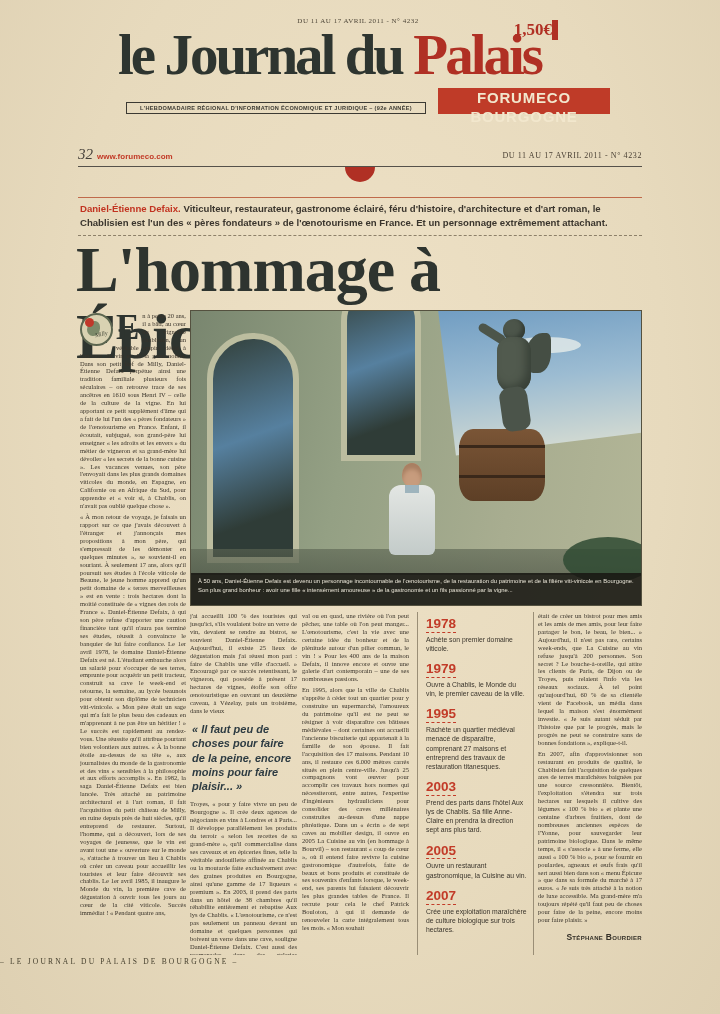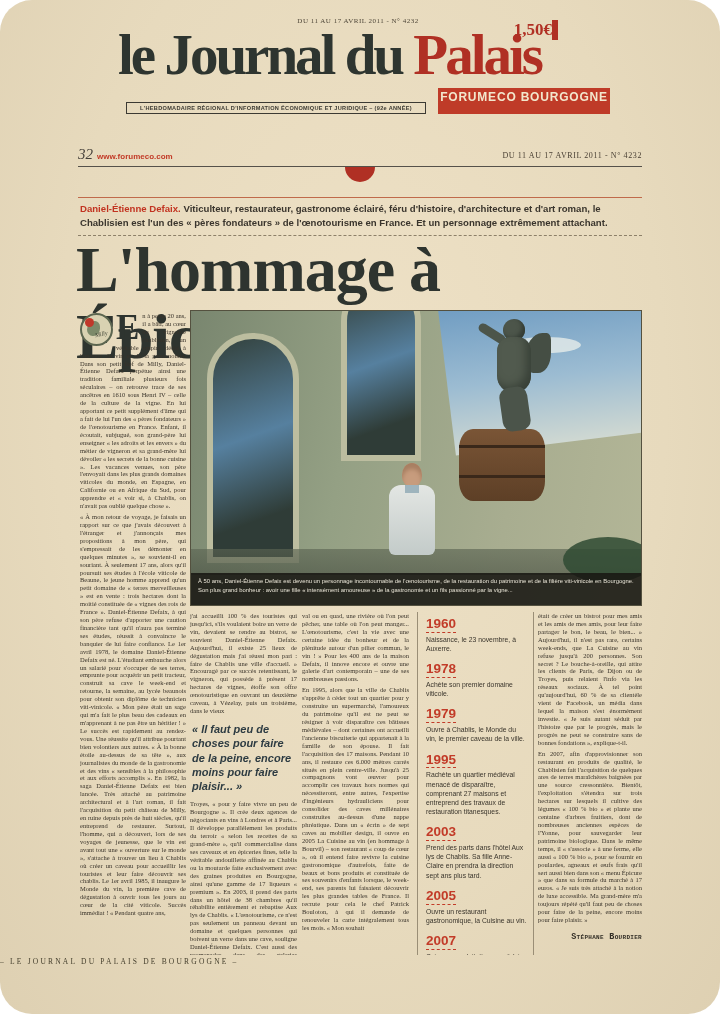--- a/index.html
+++ b/index.html
@@ -1,36 +1,36 @@
 <!DOCTYPE html>
 <html><head>
 <meta charset="utf-8">
 <style>
   * { margin:0; padding:0; box-sizing:border-box; }
   html,body { background:#fff; }
   #paper {
     position:relative; width:720px; height:1014px; overflow:hidden;
     background:#e9dcc0;
     background-image: radial-gradient(ellipse at 50% 40%, #eee1c6 0%, #e7dabd 60%, #ded0b2 100%);
-    font-family:"Liberation Serif", serif; color:#3b352c;border-radius:32px;
+    font-family:"Liberation Serif", serif; color:#3b352c;
   }
   
   .mast { position:absolute; left:118px; top:12px; width:492px; height:102px; }
   .mast-issue { position:absolute; left:100px; top:5px; width:280px; text-align:center;
     font-size:7px; letter-spacing:.5px; color:#50483a; }
   .mast-price { position:absolute; right:52px; top:8px; font-size:17px; font-weight:bold;
     color:#b03024; border-right:6px solid #b03024; }
   .mast-title { position:absolute; left:0; top:14px; width:492px; white-space:nowrap;
     font-weight:bold; font-size:57px; letter-spacing:-3px; color:#2e3530; line-height:1; }
   .mast-title .t2 { color:#b03024; }
   .mast-tagline { position:absolute; left:8px; bottom:0; width:300px; border:1px solid #3c3a33;
     font-family:"Liberation Sans", sans-serif; font-size:5.6px; font-weight:bold;
     letter-spacing:.3px; color:#3c3a33; padding:2px 4px; text-align:center; }
   .mast-region { position:absolute; right:0; bottom:0; width:172px; height:26px; background:#bf3b28;
-    font-family:"Liberation Sans", sans-serif; font-weight:bold; font-size:12px; letter-spacing:.8px;
+    font-family:"Liberation Sans", sans-serif; font-weight:bold; font-size:15px; letter-spacing:.8px;
     color:#f2e7cd; text-align:center; line-height:19px; }
   
   .phead-rule { position:absolute; left:78px; right:78px; top:166px; border-top:1px solid #55514a; }
   .phead-pageno { position:absolute; left:78px; top:146px; font-style:italic; font-size:15px; color:#46413a; }
   .phead-site { position:absolute; left:97px; top:152px; font-family:"Liberation Sans", sans-serif;
     font-weight:bold; font-size:8px; color:#c23a27; }
   .phead-section { position:absolute; left:0; right:0; top:140px; text-align:center;
     font-weight:bold; font-size:21px; letter-spacing:2px; color:#2f342e; }
   .phead-halfdot { position:absolute; left:345px; top:167px; width:30px; height:15px;
     background:#b03024; border-radius:0 0 30px 30px; }
@@ -56,21 +56,21 @@
     border:2px solid #5c6650; background:#d9d2b2; position:relative; }
   .stamp .blob { position:absolute; left:5px; top:6px; width:13px; height:15px; background:#7c8a6a;
     border-radius:60% 40% 55% 45%; }
   .stamp .spot { position:absolute; left:3px; top:3px; width:9px; height:9px; background:#c0392b; border-radius:50%; }
   .stamp .slbl { position:absolute; left:13px; top:16px; font-style:italic; font-size:6px; color:#3f4436;
     transform:rotate(-12deg); }
   .dropcap { float:left; font-size:35px; line-height:.85; font-weight:bold; color:#2e342f;
     margin:1px 3px 0 0; }
   .pullquote { margin:7px 0 7px 2px; font-family:"Liberation Sans", sans-serif; font-style:italic;
     font-weight:bold; font-size:11px; line-height:1.3; color:#2d3b42; text-align:left; }
-  .byline { margin-top:8px; text-align:right; font-family:Liberation Mono, monospace;
+  .byline { margin-top:8px; text-align:right; font-family:Liberation Sans, sans-serif;
     font-weight:bold; font-variant:small-caps; font-size:8.5px; letter-spacing:.3px; color:#332f27; }
   
   #timeline { position:absolute; left:417px; top:612px; width:117px; height:343px;
     border-left:1px solid #9a8e76; border-right:1px solid #9a8e76; padding:2px 6px 0 8px;
     overflow:hidden; font-family:"Liberation Sans", sans-serif; }
   .tl-year { display:inline-block; font-weight:bold; font-size:13.5px; color:#c23b28;
     border-bottom:1px dashed #c23b28; line-height:1.1; margin-bottom:2px; }
   .tl-text { font-size:6.8px; line-height:1.35; color:#3a352c; margin-bottom:6px; }
   
   #photo { position:absolute; left:190px; top:310px; width:452px; height:296px; overflow:hidden;
@@ -183,24 +183,20 @@
     <p>Troyes, « pour y faire vivre un peu de Bourgogne ». Il crée deux agences de négociants en vins à Londres et à Paris... Il développe parallèlement les produits du terroir « selon les recettes de sa grand-mère », qu'il commercialise dans ses caveaux et en épiceries fines, telle la véritable andouillette affinée au Chablis ou la moutarde faite exclusivement avec des graines produites en Bourgogne, ainsi qu'une gamme de 17 liqueurs « premium ». En 2003, il prend des parts dans un hôtel de 38 chambres qu'il réhabilite entièrement et rebaptise Aux lys de Chablis. « L'œnotourisme, ce n'est pas seulement un panneau devant un domaine et quelques personnes qui boivent un verre dans une cave, souligne Daniel-Étienne Defaix. C'est aussi des promenades dans des galeries verdoyantes à pied, à che-</p>
   </div>
 
   <div class="col" id="col3">
     <p>val ou en quad, une rivière où l'on peut pêcher, une table où l'on peut manger... L'œnotourisme, c'est la vie avec une certaine idée du bonheur et de la plénitude autour d'un pilier commun, le vin ! » Pour les 400 ans de la maison Defaix, il innove encore et ouvre une galerie d'art contemporain – une de ses nombreuses passions.</p>
     <p>En 1995, alors que la ville de Chablis s'apprête à céder tout un quartier pour y construire un supermarché, l'amoureux du patrimoine qu'il est ne peut se résigner à voir disparaître ces bâtisses médiévales – dont certaines ont accueilli l'ancienne biscuiterie qui appartenait à la famille de son épouse. Il fait l'acquisition des 17 maisons. Pendant 10 ans, il restaure ces 6.000 mètres carrés situés en plein centre-ville. Jusqu'à 25 compagnons vont œuvrer pour accomplir ces travaux hors normes qui nécessiteront, entre autres, l'expertise d'ingénieurs hydrauliciens pour consolider des caves millénaires construites au-dessus d'une nappe phréatique. Dans un « écrin » de sept caves au mobilier design, il ouvre en 2005 La Cuisine au vin (en hommage à Bourvil) – son restaurant « coup de cœur », où il entend faire revivre la cuisine gastronomique d'autrefois, faite de beaux et bons produits et constituée de ses souvenirs d'enfants lorsque, le week-end, ses parents lui faisaient découvrir les plus grandes tables de France. Il recrute pour cela le chef Patrick Bouloton, à qui il demande de renouveler la carte intégralement tous les mois. « Mon souhait</p>
   </div>
 
   <div id="timeline">
     <div class="tl-item">
-      <span class="tl-year">1960</span>
-      <div class="tl-text">Naissance, le 23 novembre, à Auxerre.</div>
-    </div>
-    <div class="tl-item">
       <span class="tl-year">1978</span>
       <div class="tl-text">Achète son premier domaine viticole.</div>
     </div>
     <div class="tl-item">
       <span class="tl-year">1979</span>
       <div class="tl-text">Ouvre à Chablis, le Monde du vin, le premier caveau de la ville.</div>
     </div>
     <div class="tl-item">
       <span class="tl-year">1995</span>
       <div class="tl-text">Rachète un quartier médiéval menacé de disparaître, comprenant 27 maisons et entreprend des travaux de restauration titanesques.</div>

